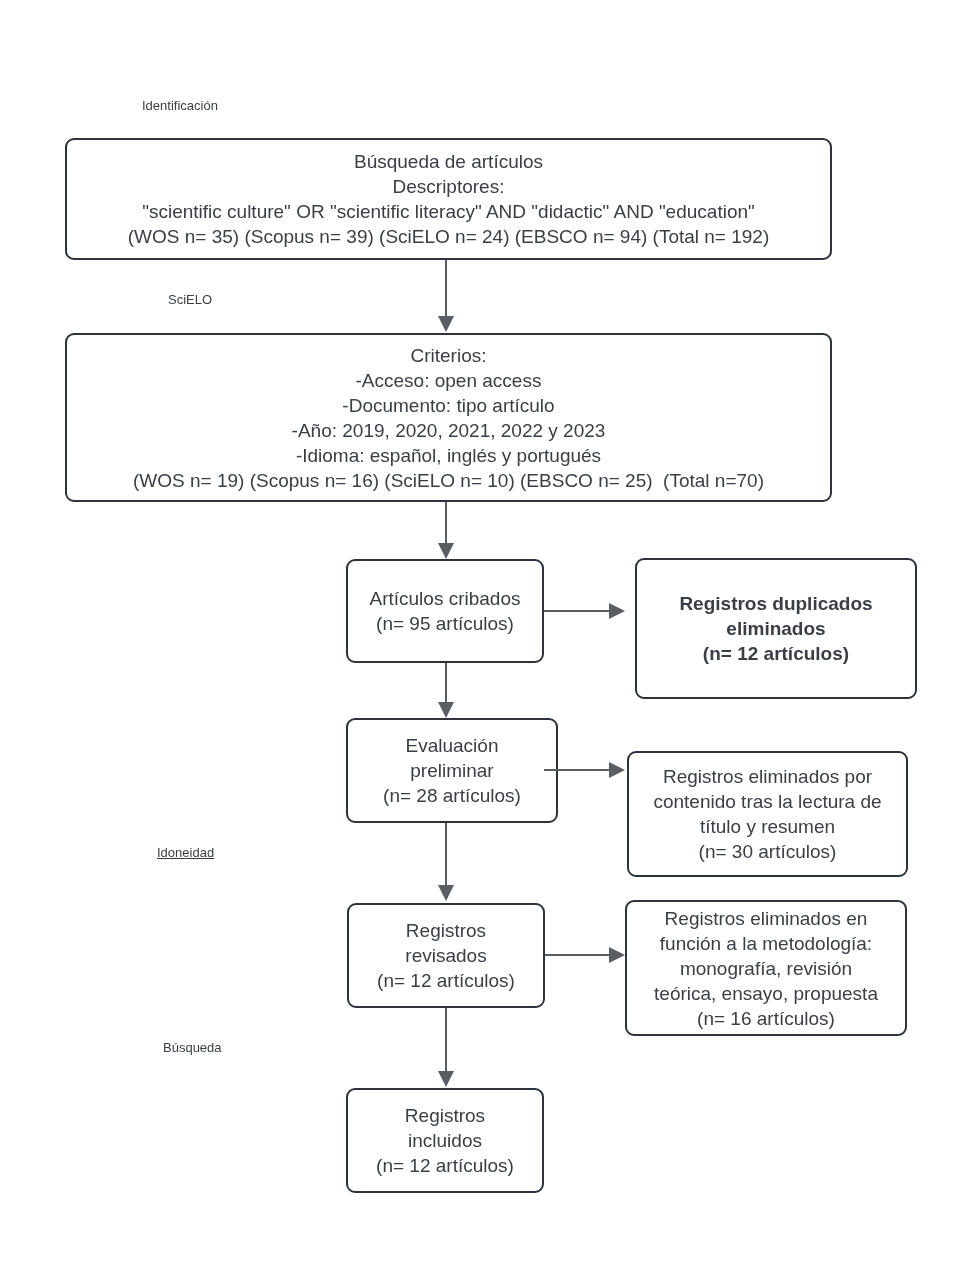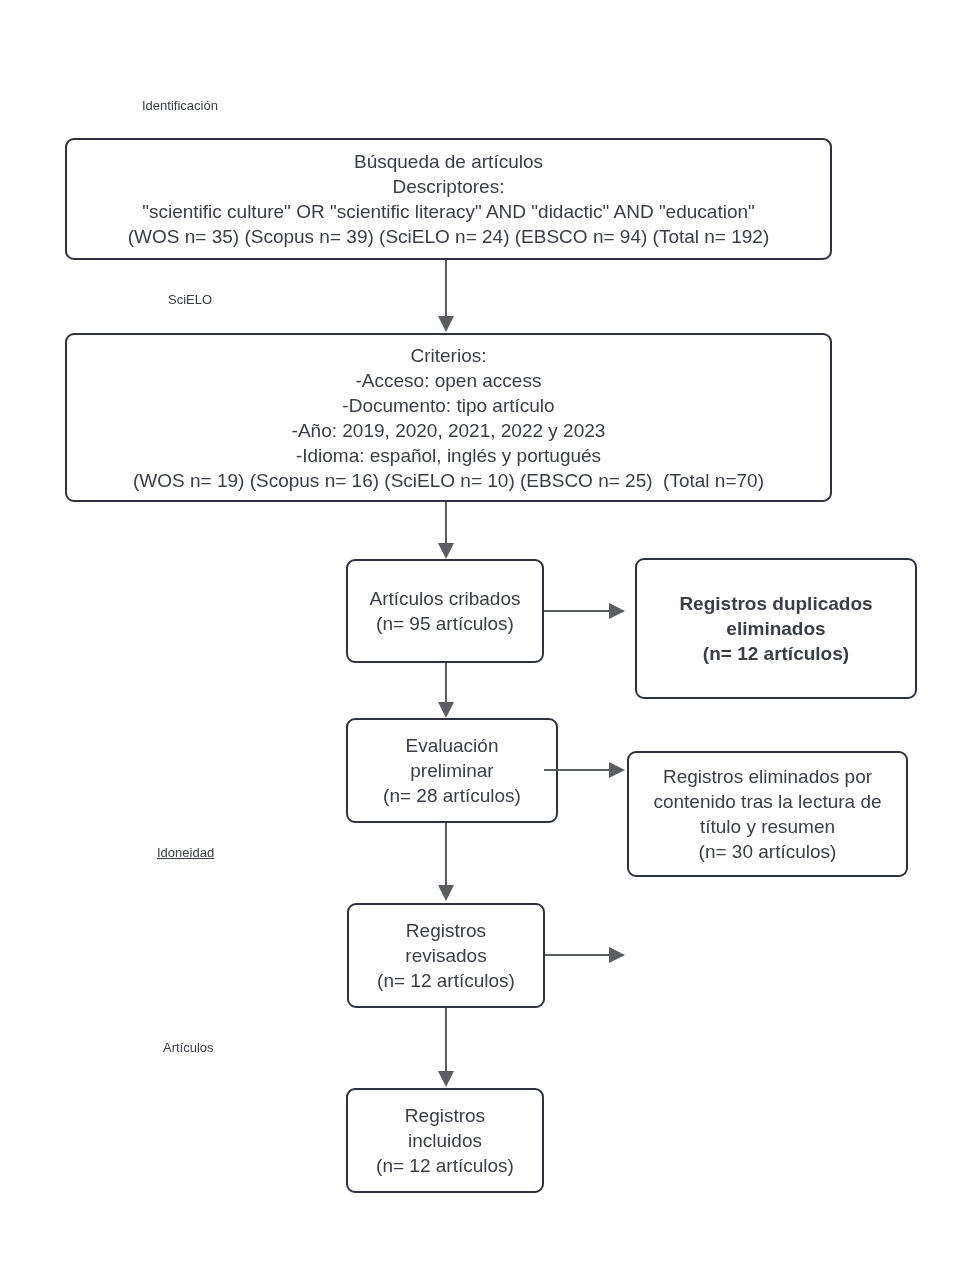--- a/index.html
+++ b/index.html
@@ -48,21 +48,21 @@
   }
 </style>
 </head>
 <body>
 
 <div class="canvas">
 
   <div class="stage-label" style="left:142px; top:95px;">Identificación</div>
   <div class="stage-label" style="left:168px; top:289px;">SciELO</div>
   <div class="stage-label" style="left:157px; top:842px;text-decoration:underline;">Idoneidad</div>
-  <div class="stage-label" style="left:163px; top:1037px;">Artículos</div>
+  <div class="stage-label" style="left:163px; top:1037px;">Búsqueda</div>
 
   <div class="box" style="left:65px; top:138px; width:767px; height:122px;">Búsqueda de artículos
 Descriptores:
 "scientific culture" OR "scientific literacy" AND "didactic" AND "education"
 (WOS n= 35) (Scopus n= 39) (SciELO n= 24) (EBSCO n= 94) (Total n= 192)</div>
 
   <div class="vline" style="left:445px; top:260px; height:58px;"></div>
   <div class="head-down" style="left:438px; top:316px;"></div>
 
   <div class="box" style="left:65px; top:333px; width:767px; height:169px;">Criterios:
@@ -97,20 +97,25 @@
 (n= 30 artículos)</div>
 
   <div class="vline" style="left:445px; top:823px; height:64px;"></div>
   <div class="head-down" style="left:438px; top:885px;"></div>
 
   <div class="box" style="left:347px; top:903px; width:198px; height:105px;">Registros
 revisados
 (n= 12 artículos)</div>
   <div class="hline" style="left:545px; top:954px; width:66px;"></div>
   <div class="head-right" style="left:609px; top:947px;"></div>
+  <div class="box" style="left:625px; top:900px; width:282px; height:136px;">Registros eliminados en
+función a la metodología:
+monografía, revisión
+teórica, ensayo, propuesta
+(n= 16 artículos)</div>
 
   <div class="vline" style="left:445px; top:1008px; height:65px;"></div>
   <div class="head-down" style="left:438px; top:1071px;"></div>
 
   <div class="box" style="left:346px; top:1088px; width:198px; height:105px;">Registros
 incluidos
 (n= 12 artículos)</div>
 
 </div>
 

